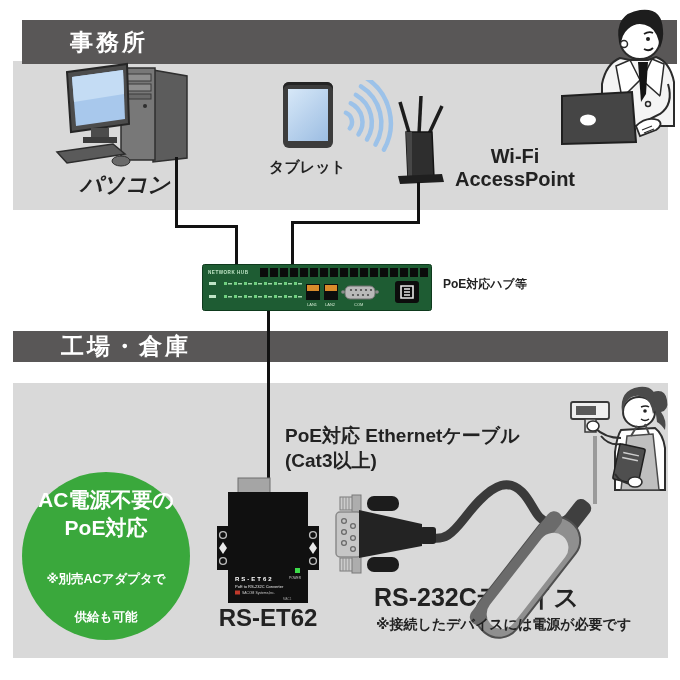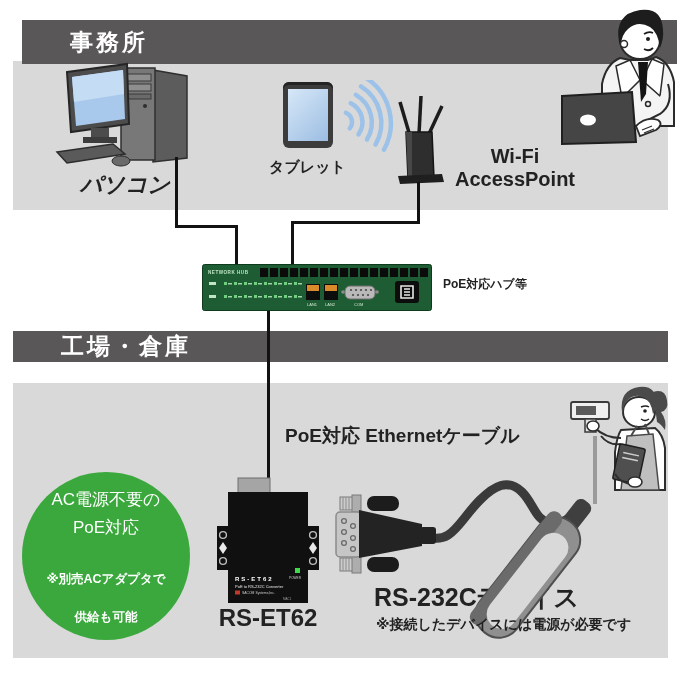--- a/index.html
+++ b/index.html
@@ -14,21 +14,21 @@
   }
   .banner .btxt{font-size:23px;font-weight:bold;letter-spacing:3px;padding-left:48px;}
   .zone{left:13px;width:655px;background:#d9d9d9;z-index:0;}
   .cline{background:#121212;z-index:2;}
   .lbl{color:#222;font-weight:bold;z-index:3;}
   .badge{
     left:22px;top:472px;width:168px;height:168px;border-radius:50%;
     background:#3aa83c;color:#fff;display:flex;flex-direction:column;
     align-items:center;justify-content:center;text-align:center;z-index:3;
   }
-  .badge .big{font-size:17px;font-weight:normal;line-height:28px;}
+  .badge .big{font-size:21px;font-weight:bold;line-height:28px;}
   .badge .small{font-size:12.5px;font-weight:bold;line-height:18px;margin-top:20px;}
   .badge .gap{height:8px;}
   svg{display:block;}
   .illus{z-index:2;}
   .over{z-index:4;}
 </style>
 </head>
 <body>
 
 <div id="canvas">
@@ -219,20 +219,21 @@
 
     <g>
       <rect x="193" y="17" width="24" height="22" rx="3" fill="#0c0c0c"></rect>
       <path d="M 199 22 L 211 22 L 211 34 L 199 34 Z M 202 25 L 208 25 M 202 28 L 208 28 M 202 31 L 208 31" stroke="#e8e8e8" stroke-width="1.6" fill="none"></path>
     </g>
   </svg>
   <div class="abs lbl" style="left:443px;top:276px;font-size:12px;">PoE対応ハブ等</div>
 
   <div class="abs lbl" style="left:285px;top:399px;font-size:19px;line-height:25px;margin-top:24px;">
     <div>PoE対応 Ethernetケーブル</div>
+    <div>(Cat3以上)</div>
   </div>
 
   <div class="abs badge">
     <div class="big">AC電源不要の</div>
     <div class="big">PoE対応</div>
     <div class="gap"></div>
     <div class="small">※別売ACアダプタで</div>
     <div class="small">供給も可能</div>
   </div>
 

